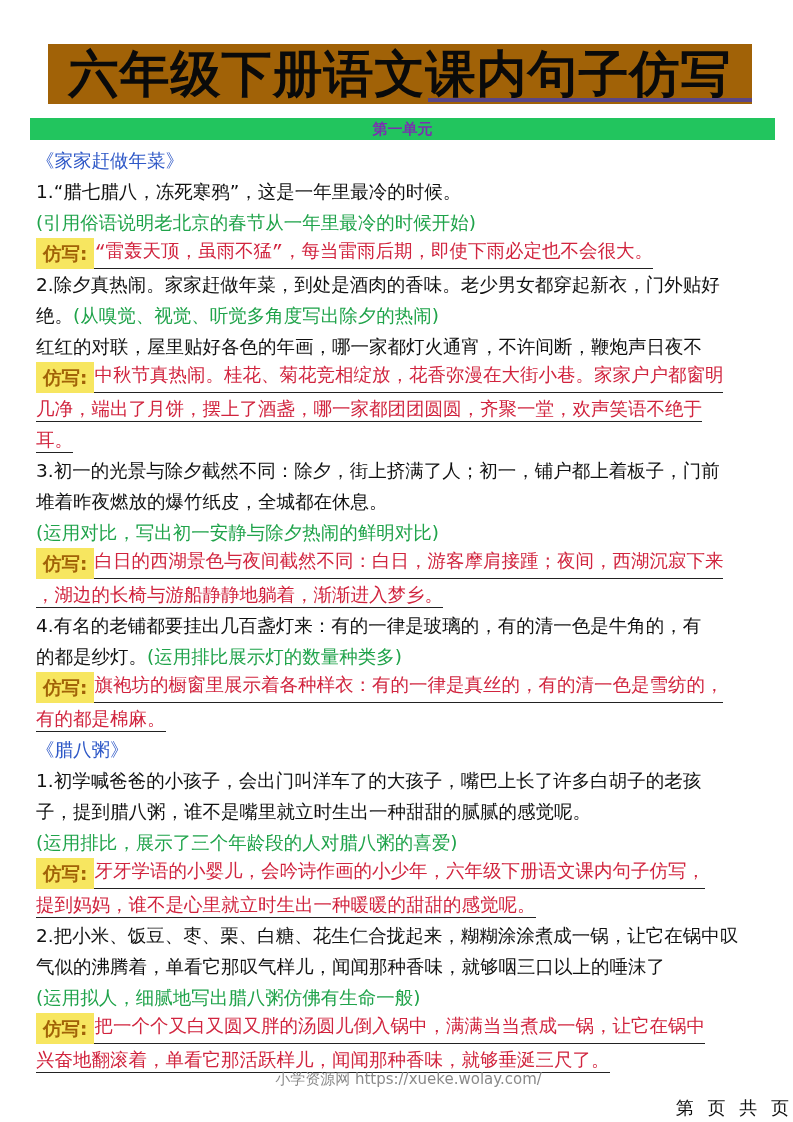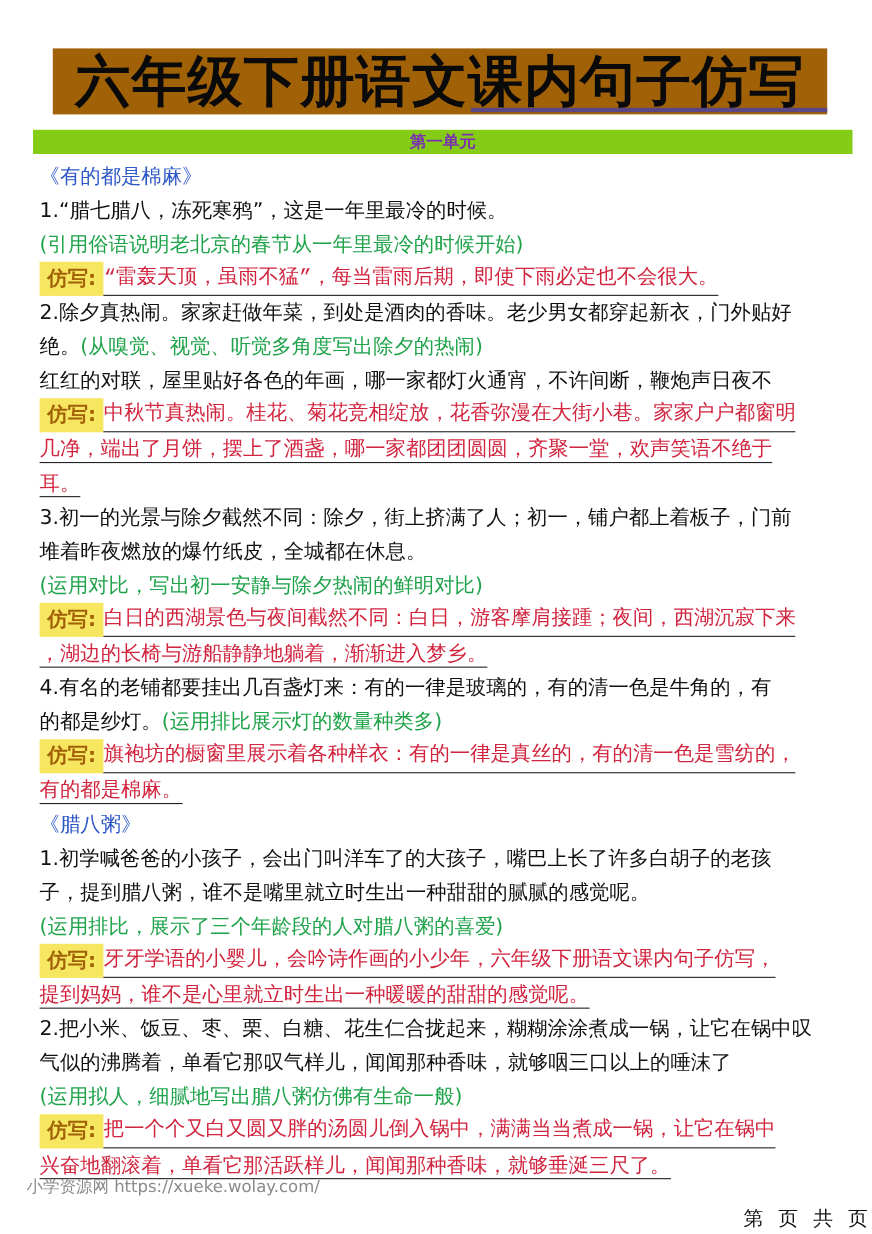--- a/index.html
+++ b/index.html
@@ -1,49 +1,49 @@
 <!DOCTYPE html>
 <html><head>
 <meta charset="utf-8">
 <style>
   * { box-sizing: border-box; margin: 0; padding: 0; }
   html, body { width: 793px; height: 1122px; background: #ffffff; overflow: hidden; }
   body { position: relative; font-family: "DejaVu Sans", "Liberation Sans", sans-serif; }
   .title-wrap { position: absolute; left: 48px; top: 44px; width: 704px; height: 60px; background: #a16207; }
   .title { position: absolute; left: 0; top: 0; width: 704px; height: 60px; font-family: "DejaVu Serif", "Liberation Serif", serif; font-weight: bold; font-size: 50px; line-height: 60px; text-align: center; color: #0a0a0a; letter-spacing: 1px; }
   .title-underline { position: absolute; left: 428px; top: 98px; width: 324px; height: 4px; background: #5b4785; }
-  .unit-bar { position: absolute; left: 30px; top: 118px; width: 745px; height: 22px; background: #84cc16; text-align: center; }
+  .unit-bar { position: absolute; left: 30px; top: 118px; width: 745px; height: 22px; background: #22c55e; text-align: center; }
   .unit-bar span { font-size: 15px; font-weight: bold; color: #7a30b0; line-height: 22px; }
   .content { position: absolute; left: 36px; top: 145px; width: 725px; }
   .line { font-size: 18.5px; line-height: 31px; height: 31px; white-space: nowrap; overflow: visible; }
   .lesson { color: #2e58c7; }
   .black { color: #111111; }
   .green { color: #1fa34a; }
   .red { color: #d1243e; }
   .imit-row { display: flex; align-items: flex-end; }
   .tag { background: #f7e660; color: #a16207; font-weight: bold; padding: 0 7px; }
   .uline { border-bottom: 1.5px solid #222; font-family: Liberation Mono, monospace; }
-  .footer-url { position: absolute; left: 0; width: 793px; top: 1070px; text-align: left; font-size: 15px; color: #8a8a8a; padding-left: 24px; }
+  .footer-url { position: absolute; left: 0; width: 793px; top: 1070px; text-align: center; font-size: 15px; color: #8a8a8a; padding-left: 24px; }
   .footer-page { position: absolute; left: 0; width: 793px; top: 1096px; text-align: right; font-size: 18px; color: #111; letter-spacing: 4px; }
 </style>
 </head>
 <body>
 
 <div class="title-wrap">
   <div class="title">六年级下册语文课内句子仿写</div>
 </div>
 <div class="title-underline"></div>
 
 <div class="unit-bar">
   <span>第一单元</span>
 </div>
 
 <div class="content">
 
-  <div class="line lesson">《有的都是棉麻》</div>
+  <div class="line lesson">《家家赶做年菜》</div>
 
   <div class="line black">1.“腊七腊八，冻死寒鸦”，这是一年里最冷的时候。</div>
   <div class="line green">(引用俗语说明老北京的春节从一年里最冷的时候开始)</div>
   <div class="line imit-row">
     <span class="tag">仿写:</span>
       <span class="red uline">“雷轰天顶，虽雨不猛”，每当雷雨后期，即使下雨必定也不会很大。</span>
   </div>
 
   <div class="line black">2.除夕真热闹。家家赶做年菜，到处是酒肉的香味。老少男女都穿起新衣，门外贴好</div>
   <div class="line">

